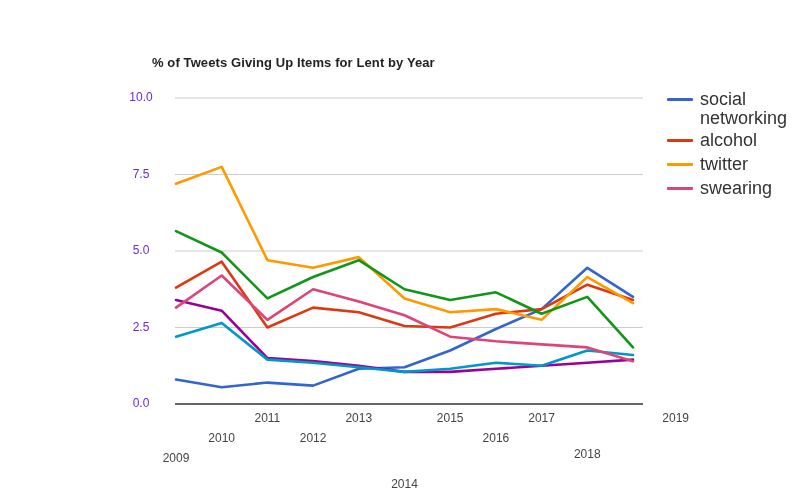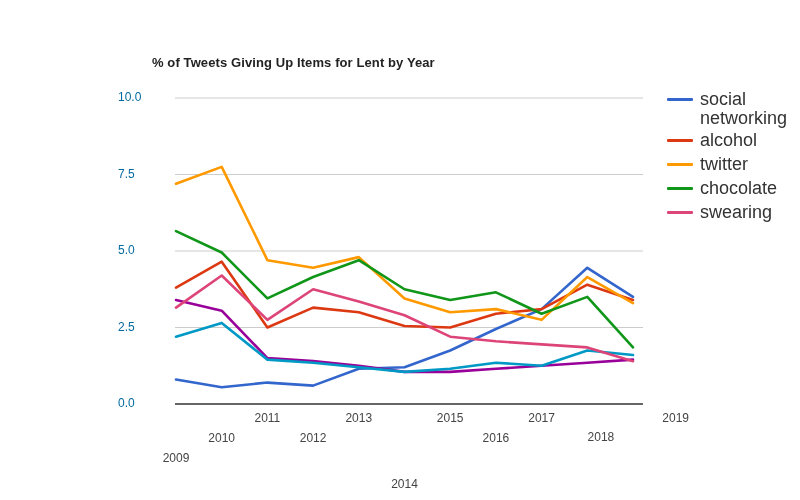--- a/index.html
+++ b/index.html
@@ -32,22 +32,22 @@
     white-space: nowrap;
   }
   #plot-svg {
     position: absolute;
     left: 0;
     top: 0;
   }
   .y-tick-label {
     position: absolute;
     font-size: 12px;
-    color: #0369a1;
-    text-align: left;
+    color: #6d28d9;
+    text-align: center;
     width: 46px;
     white-space: nowrap;
   }
   .x-tick-label {
     position: absolute;
     font-size: 12px;
     color: #444444;
     text-align: center;
     width: 54px;
     white-space: nowrap;
@@ -115,40 +115,36 @@
   <div id="x-axis-labels">
       <div class="x-tick-label" style="left: 149px; top: 411px; margin-top: 40px;">2009</div>
       <div class="x-tick-label" style="left: 194.7px; top: 431px;">2010</div>
       <div class="x-tick-label" style="left: 240.4px; top: 411px;">2011</div>
       <div class="x-tick-label" style="left: 286.1px; top: 431px;">2012</div>
       <div class="x-tick-label" style="left: 331.8px; top: 411px;">2013</div>
       <div class="x-tick-label" style="left: 377.5px; top: 431px; margin-top: 46px;">2014</div>
       <div class="x-tick-label" style="left: 423.2px; top: 411px;">2015</div>
       <div class="x-tick-label" style="left: 468.9px; top: 431px;">2016</div>
       <div class="x-tick-label" style="left: 514.6px; top: 411px;">2017</div>
-      <div class="x-tick-label" style="left: 560.3px; top: 430px; text-align: right;">2018</div>
+      <div class="x-tick-label" style="left: 560.3px; top: 447px;">2018</div>
       <div class="x-tick-label" style="left: 635px; top: 411px; text-align: right;">2019</div>
     </div>
 
   <div id="legend">
       <div class="legend-item">
         <span class="legend-swatch" style="background: rgb(51, 102, 204);"></span>
         <span class="legend-label">social networking</span>
       </div>
       <div class="legend-item">
         <span class="legend-swatch" style="background: rgb(220, 57, 18);"></span>
         <span class="legend-label">alcohol</span>
       </div>
       <div class="legend-item">
         <span class="legend-swatch" style="background: rgb(255, 153, 0);"></span>
         <span class="legend-label">twitter</span>
       </div>
       <div class="legend-item">
-        <span class="legend-swatch" style="background: rgb(16, 150, 24);"></span>
-        <span class="legend-label">chocolate</span>
-      </div>
-      <div class="legend-item">
         <span class="legend-swatch" style="background: rgb(221, 68, 119);"></span>
         <span class="legend-label">swearing</span>
       </div>
     </div>
 
 </div>
 
 </body></html>

